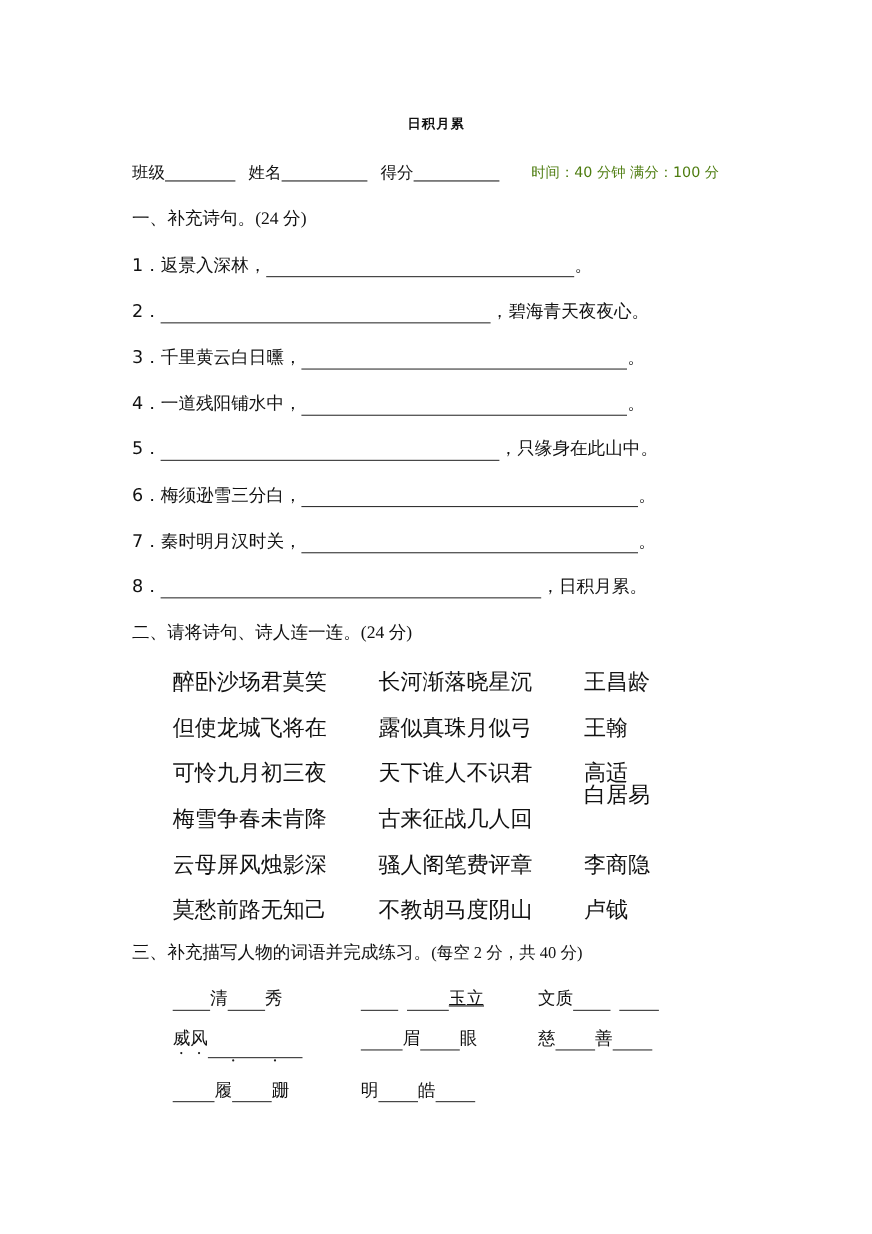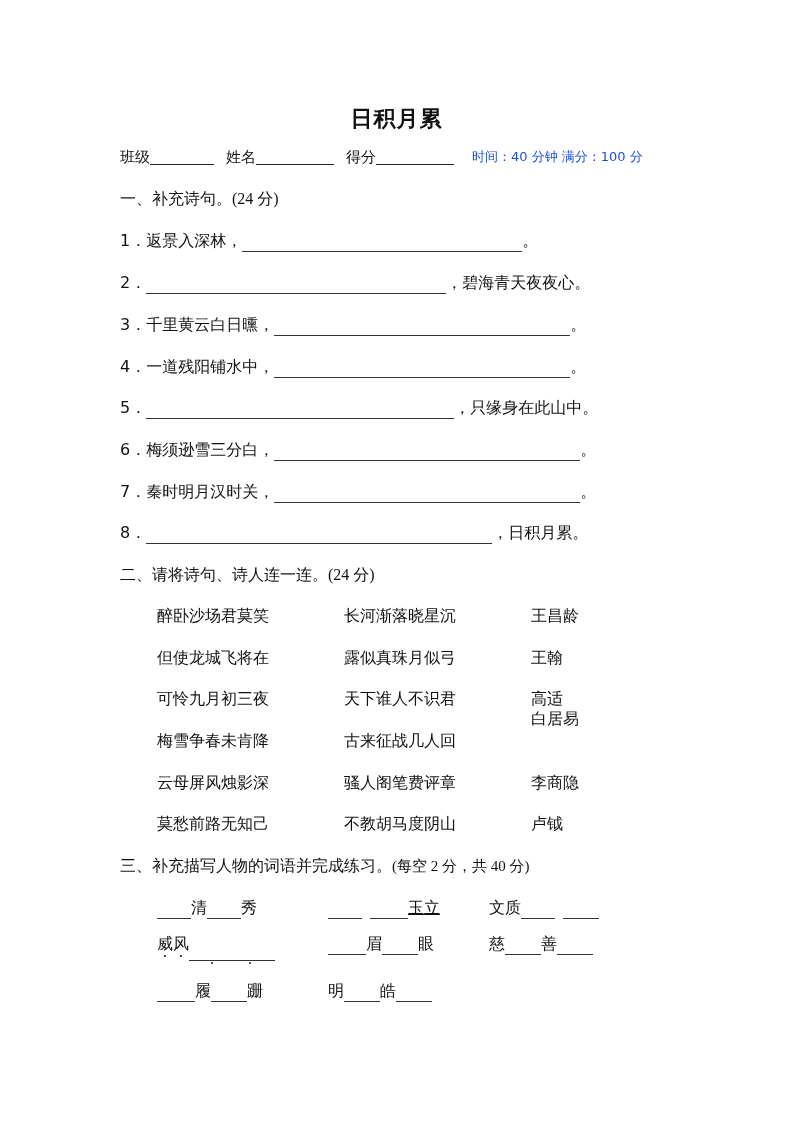--- a/index.html
+++ b/index.html
@@ -2,29 +2,29 @@
 <html><head>
   <meta charset="utf-8">
   <style>
     html, body { margin: 0; padding: 0; background: #ffffff; }
     body {
       width: 793px; height: 1122px; position: relative; overflow: hidden;
       font-family: "DejaVu Sans", "Liberation Sans", sans-serif;
       color: #111111;
     }
     .abs { position: absolute; white-space: nowrap; }
-    .title { left: 0; width: 793px; top: 104px; text-align: center; font-size: 22px; font-weight: bold; letter-spacing: 1px; }
+    .title { left: 0; width: 793px; top: 104px; text-align: center; font-size: 12px; font-weight: bold; letter-spacing: 1px; }
     .info { top: 148px; left: 120px; font-size: 15px; display: flex; }
     .info .blank { display: inline-block; border-bottom: 1px solid #222; height: 16px; margin-right: 12px; }
-    .info .meta { color: #1d4ed8; font-size: 13px; margin-left: 6px; }
+    .info .meta { color: #4d7c0f; font-size: 13px; margin-left: 17px; }
     .section { left: 120px; font-size: 16px; }
     .section .score { font-family: "Liberation Serif", serif; font-size: 16px; }
     .line-q { left: 120px; font-size: 16px; display: flex; align-items: flex-end; }
     .uline { display: inline-block; border-bottom: 1px solid #333; height: 17px; }
-    .row3 { font-size: 16px; }
+    .row3 { font-size: 20px; }
     .emph { text-emphasis: dot; text-emphasis-position: under; font-family: Liberation Serif, serif; -webkit-text-emphasis: dot; -webkit-text-emphasis-position: under; }
     .dotted-line { position: relative; }
     .dotted-line .d { position: absolute; bottom: -4px; width: 2px; height: 2px; background: #222; border-radius: 1px; }
   </style>
 </head>
 <body>
 
 <div class="abs title">日积月累</div>
 
 <div class="abs info">

